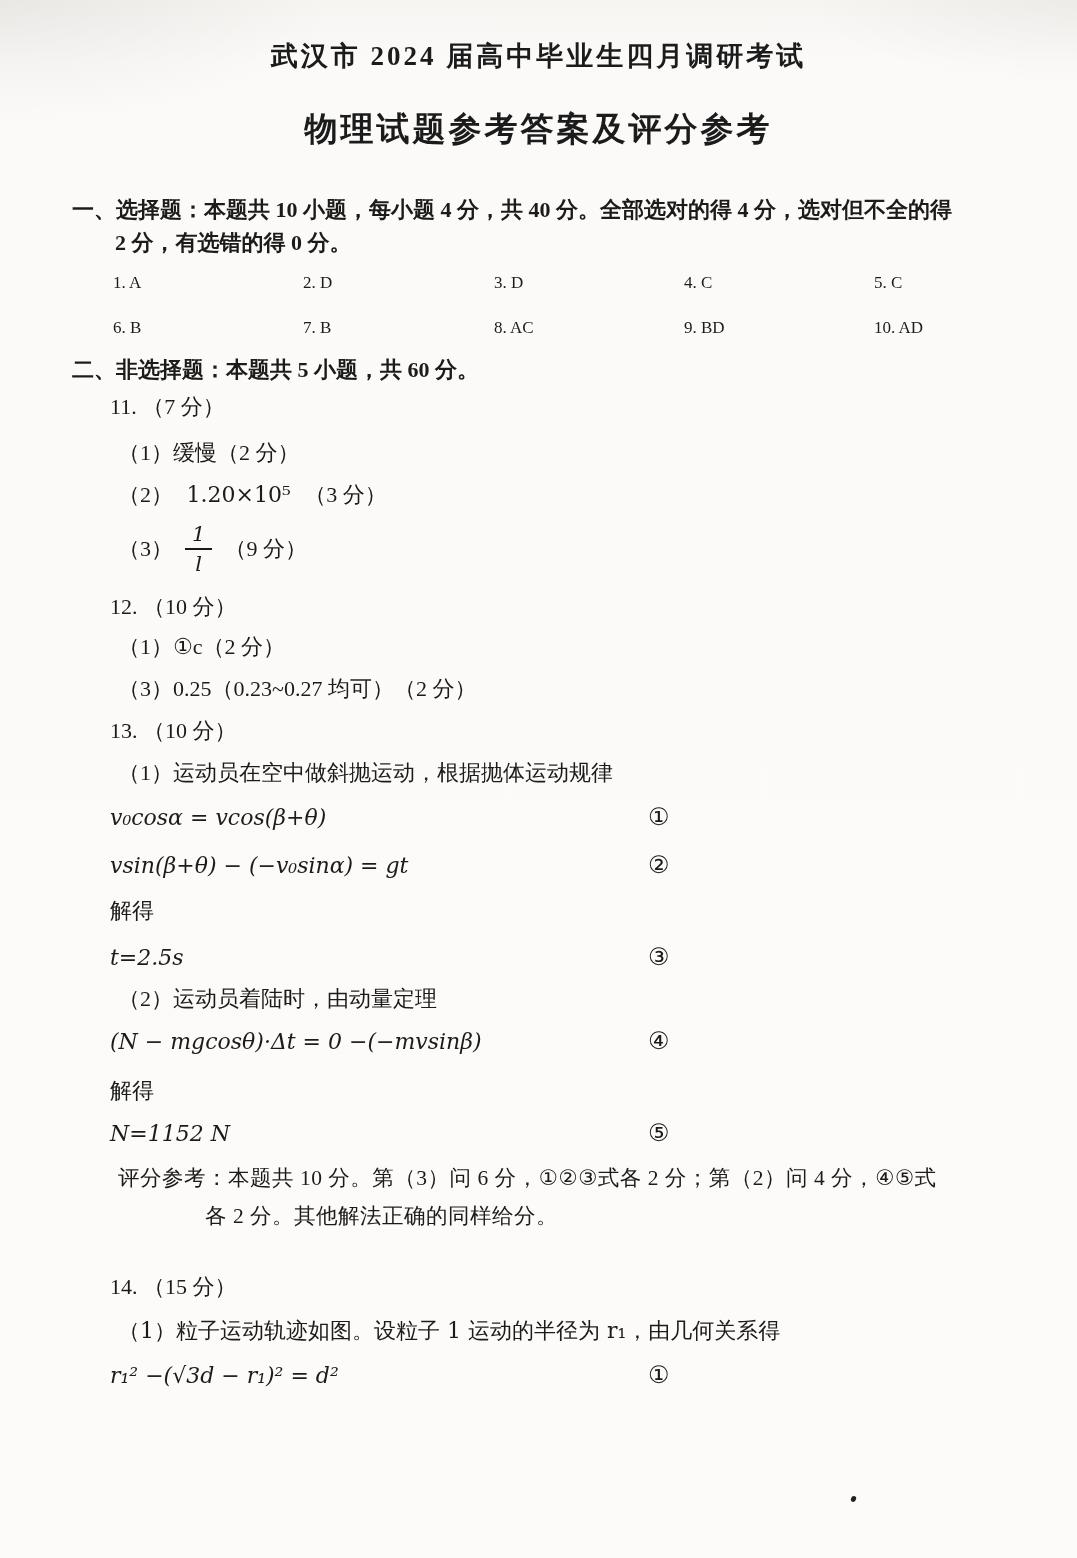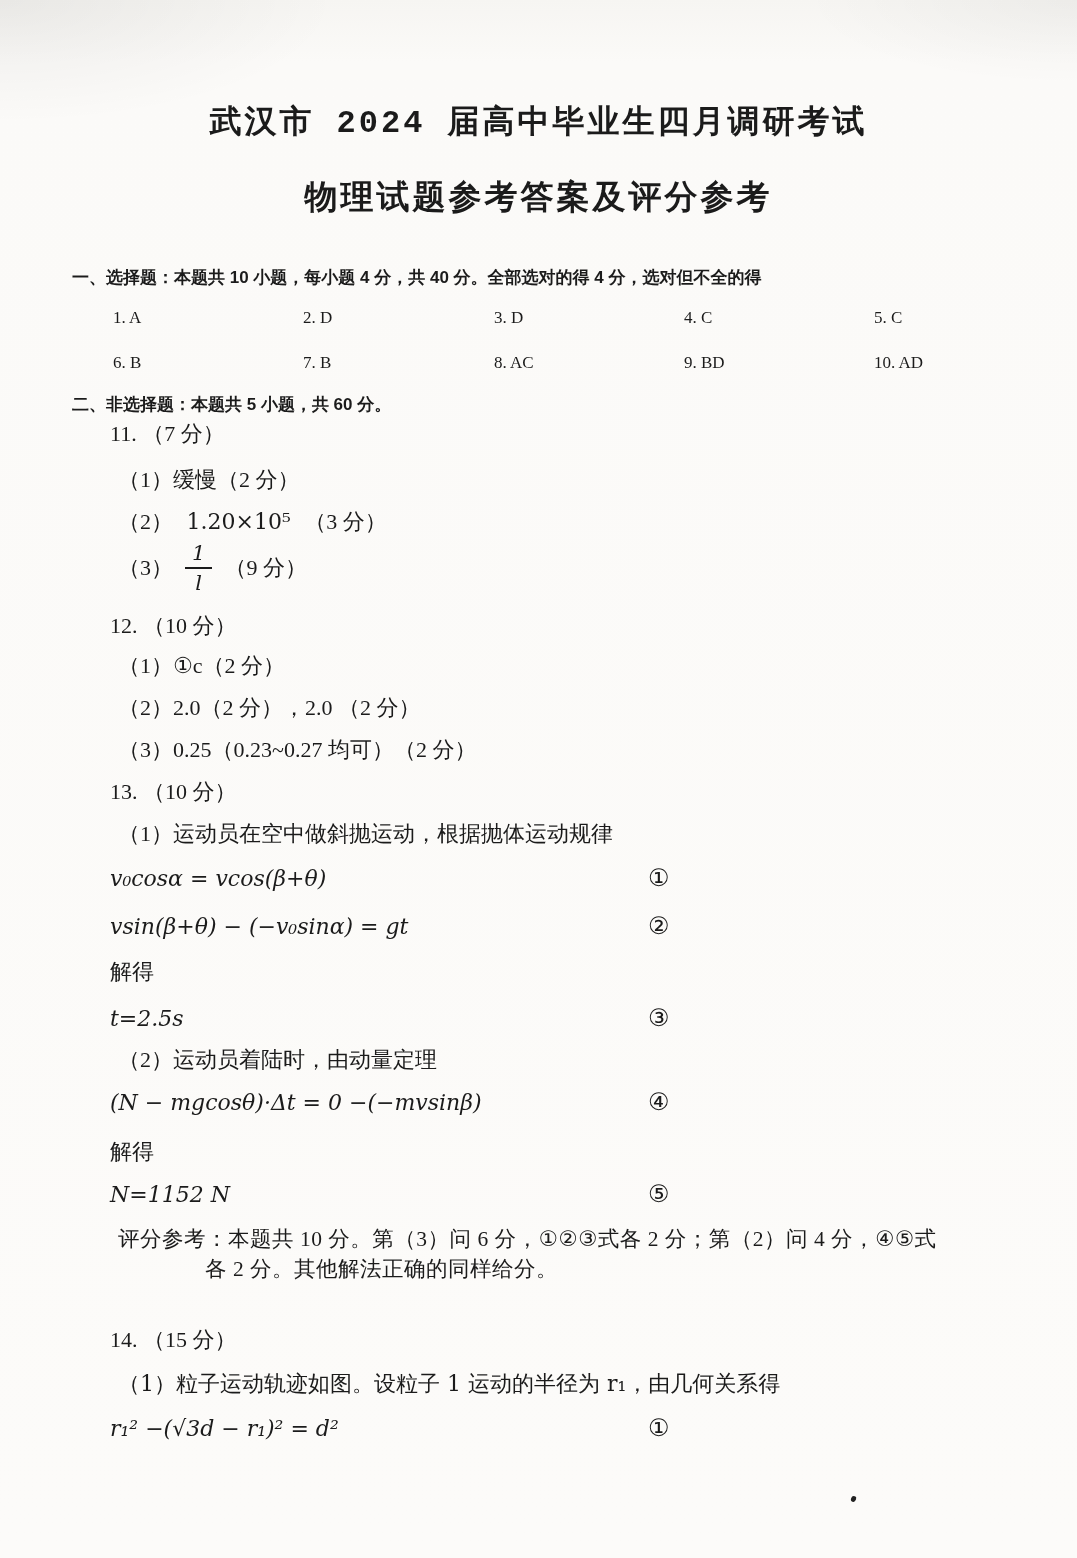--- a/index.html
+++ b/index.html
@@ -11,40 +11,40 @@
     overflow: hidden;
     color: #1b1b1b;
     background:
       radial-gradient(ellipse 520px 190px at 0% 0%, rgba(0,0,0,0.055), rgba(0,0,0,0) 65%),
       radial-gradient(ellipse 420px 130px at 100% 0%, rgba(0,0,0,0.04), rgba(0,0,0,0) 65%),
       linear-gradient(180deg, #f6f5f2 0%, #fbfaf8 4%, #fcfbf9 100%);
     font-family: "Liberation Serif", "DejaVu Serif", "DejaVu Sans", serif;
   }
   .t-center { text-align: center; }
   .title {
-    padding-top: 104px;
-    font-family: Liberation Mono, monospace;
+    padding-top: 36px;
+    font-family: Liberation Serif, serif;
     font-weight: bold;
-    font-size: 32px;
+    font-size: 27px;
     letter-spacing: 3px;
     line-height: 40px;
   }
   .subtitle {
     margin-top: 34px;
     font-family: Liberation Mono, monospace;
     font-weight: bold;
     font-size: 33px;
     letter-spacing: 3px;
     line-height: 44px;
   }
   .line { font-size: 22px; line-height: 28px; }
   .bold-sec {
-    font-family: Liberation Sans, sans-serif;
+    font-family: Liberation Serif, serif;
     font-weight: bold;
-    font-size: 17px;
+    font-size: 22px;
     line-height: 31px;
   }
   .ind-sec   { margin-left: 72px;  margin-right: 70px; }
   .ind-sec2  { margin-left: 115px; }
   .ind-q     { margin-left: 110px; }
   .ind-item  { margin-left: 118px; }
   .ind-sub   { margin-left: 165px; }
   .ind-score2{ margin-left: 205px; }
 
   .answers {
@@ -97,39 +97,40 @@
     top: 1496px;
     width: 5px;
     height: 6px;
     border-radius: 50% 40% 50% 50%;
     background: #222;
     transform: rotate(20deg);
   }
 
   
   .mt2  { margin-top: 2px; }
-  .mt8  { }
+  .mt8  { margin-top: 8px; }
   .mt10 { margin-top: 10px; }
   .mt12 { margin-top: 12px; }
   .mt14 { margin-top: 14px; }
   .mt16 { margin-top: 16px; }
   .mt18 { margin-top: 18px; }
   .mt20 { margin-top: 20px; }
   .mt40 { margin-top: 40px; }
   .mt42 { margin-top: 42px; }
 </style>
 </head>
 <body>
 
 <div class="page">
 
   <div class="title t-center">武汉市 2024 届高中毕业生四月调研考试</div>
   <div class="subtitle t-center">物理试题参考答案及评分参考</div>
 
   <div class="bold-sec ind-sec mt40">一、选择题：本题共 10 小题，每小题 4 分，共 40 分。全部选对的得 4 分，选对但不全的得</div>
+  <div class="bold-sec ind-sec2 mt2">2 分，有选错的得 0 分。</div>
 
   <div class="answers mt10">
     <div>1. A</div>
     <div>2. D</div>
     <div>3. D</div>
     <div>4. C</div>
     <div>5. C</div>
   </div>
   <div class="answers mt16">
     <div>6. B</div>
@@ -152,21 +153,20 @@
     <span>（3）</span>
     <span class="frac">
       <span class="num">1</span>
       <span class="den">l</span>
     </span>
     <span>（9 分）</span>
   </div>
 
   <div class="line ind-q mt12">12. （10 分）</div>
   <div class="line ind-item mt12">（1）①c（2 分）</div>
-  <div class="line ind-item mt14">（2）2.0（2 分），2.0 （2 分）</div>
   <div class="line ind-item mt14">（3）0.25（0.23~0.27 均可）（2 分）</div>
 
   <div class="line ind-q mt14">13. （10 分）</div>
   <div class="line ind-item mt14">（1）运动员在空中做斜抛运动，根据抛体运动规律</div>
   <div class="eq mt16">
     <span>v₀cosα = vcos(β+θ)</span>
     <span class="eq-no">①</span>
   </div>
   <div class="eq mt18">
     <span>vsin(β+θ) − (−v₀sinα) = gt</span>

